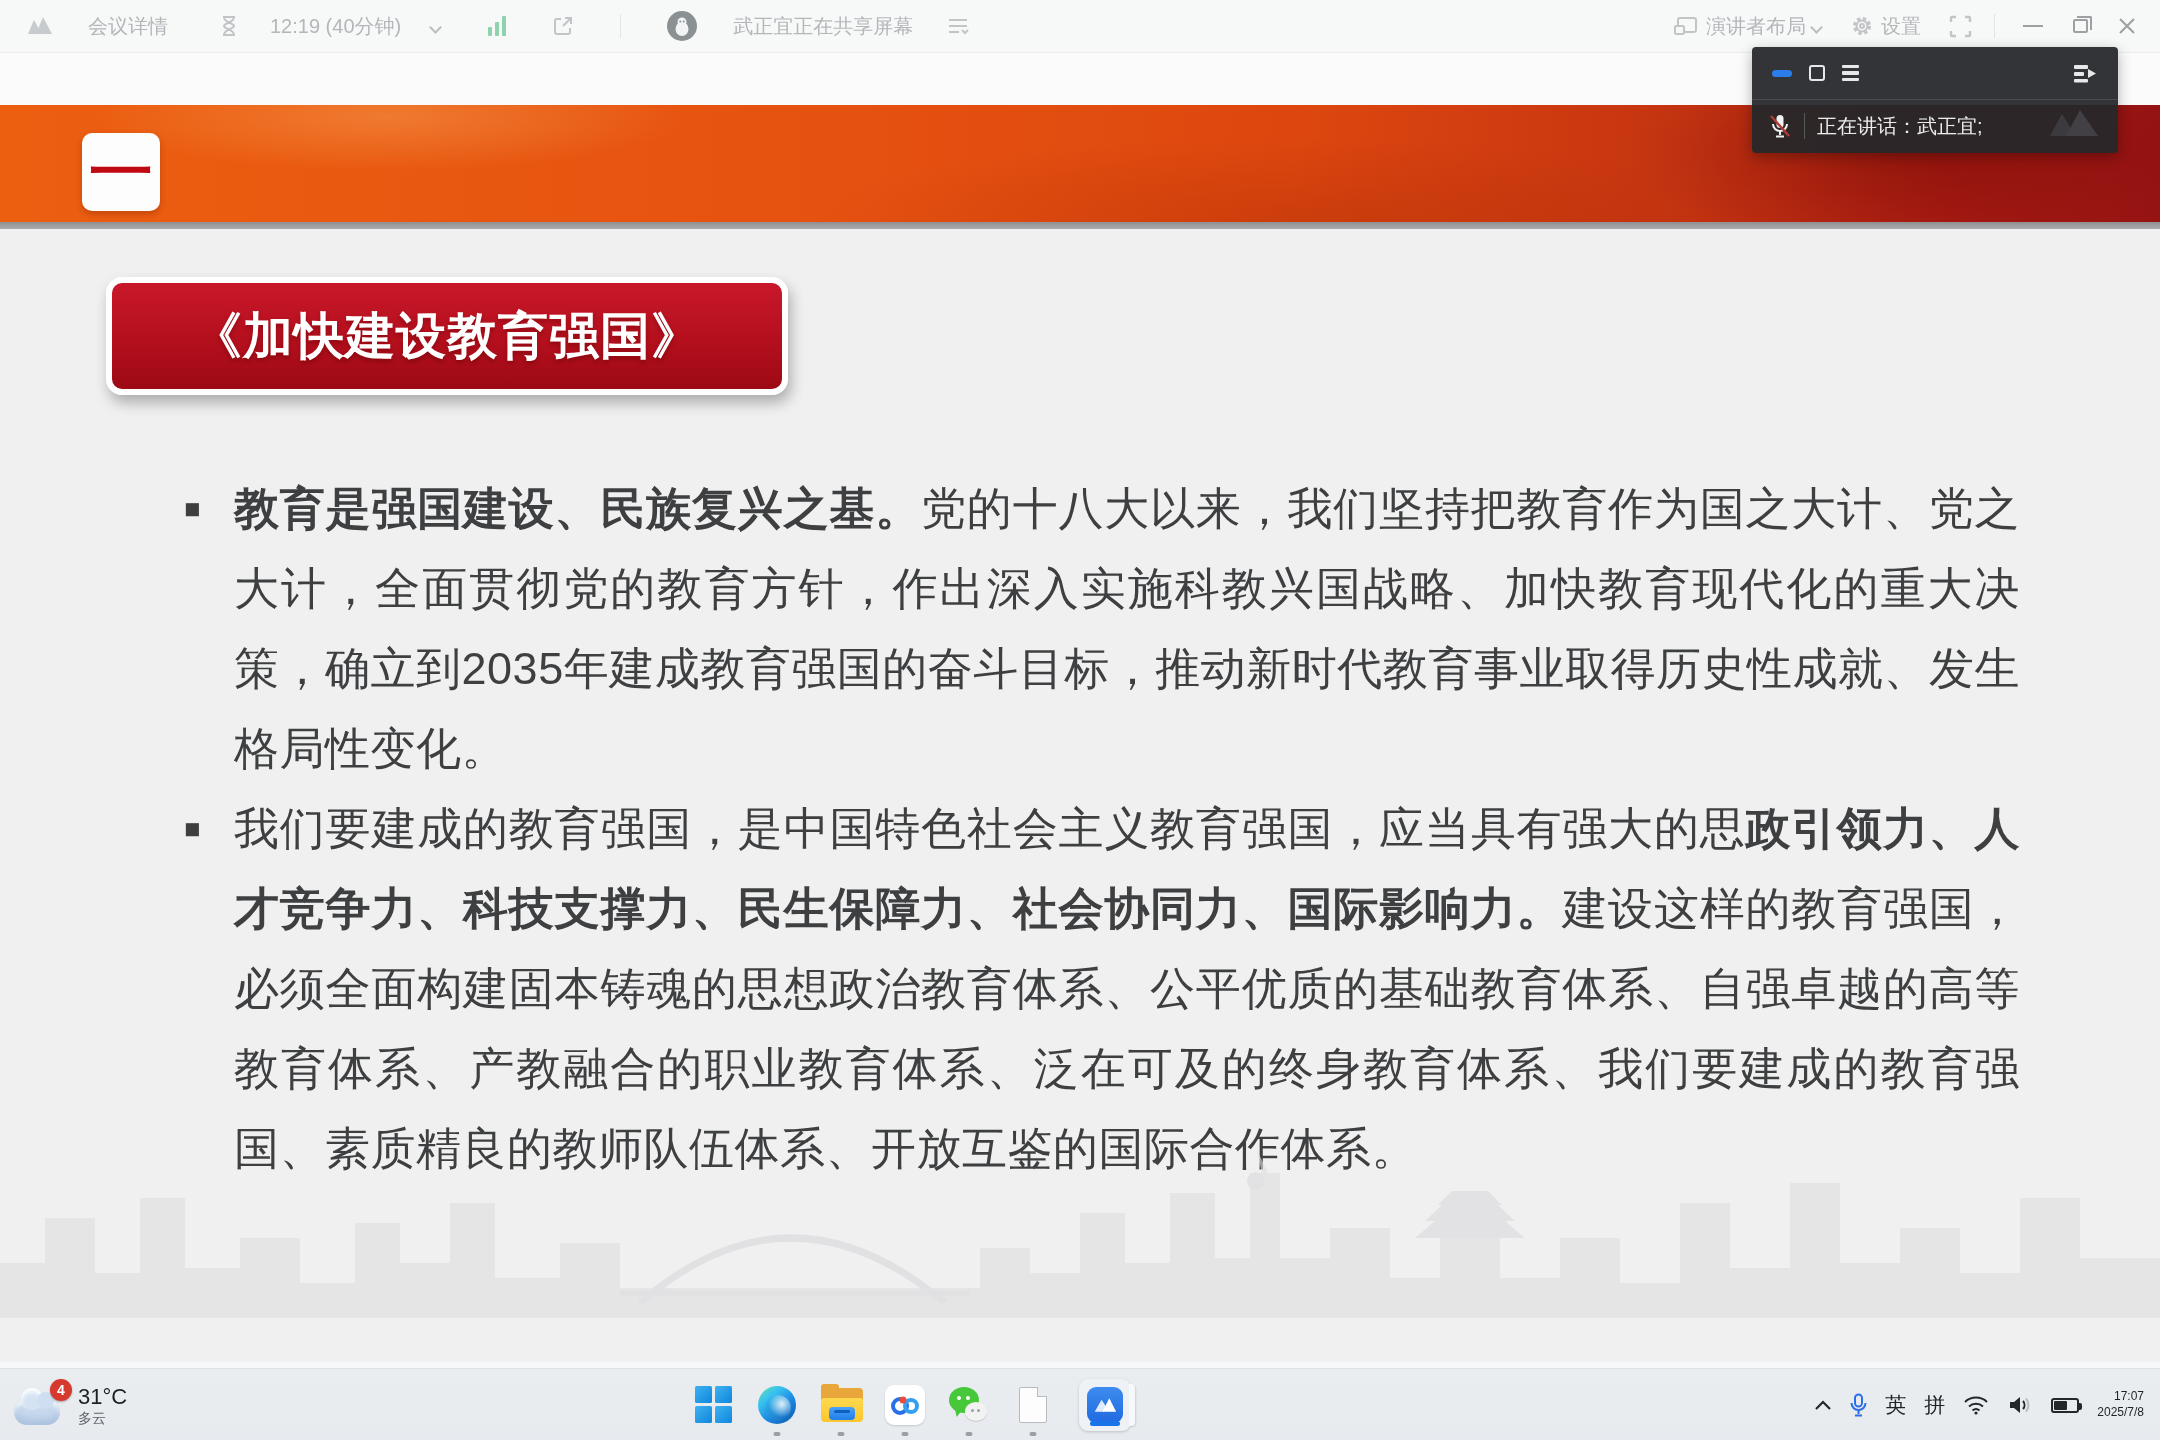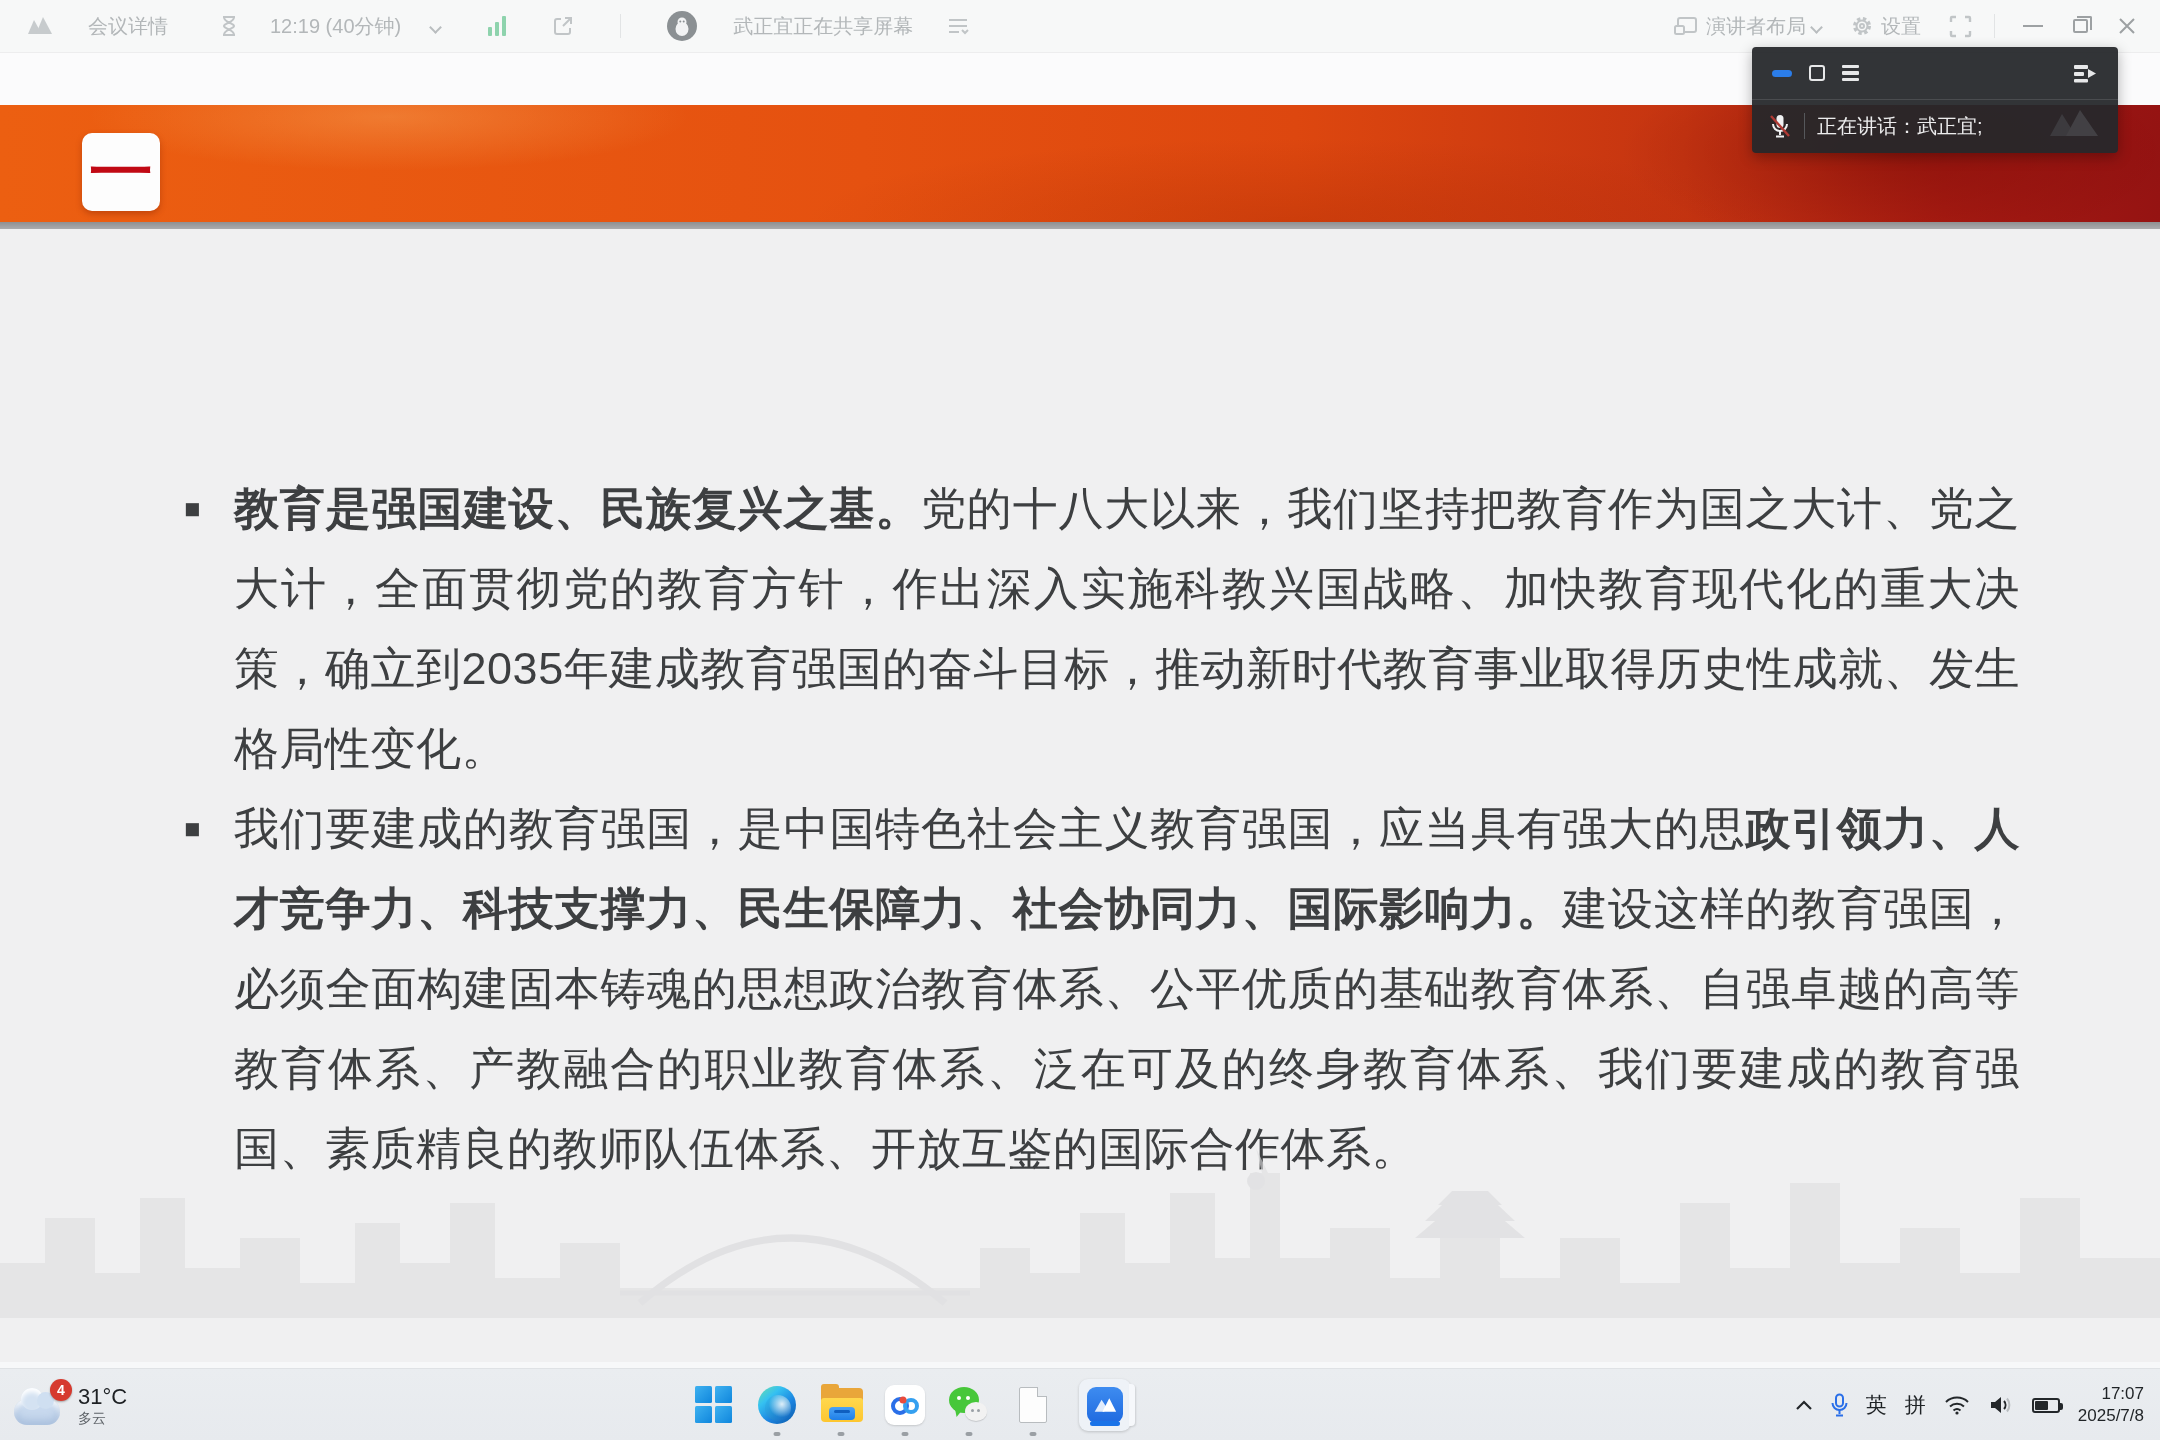--- a/index.html
+++ b/index.html
@@ -170,21 +170,21 @@
     box-shadow:0 1px 3px rgba(0,0,0,.18); display:flex; align-items:center; justify-content:center; }
   .meeting-plate::before { content:""; position:absolute; right:-4px; top:5px; width:6px; height:42px;
     background:#f6f8fb; border-radius:0 4px 4px 0; box-shadow:1px 1px 2px rgba(0,0,0,.12); }
   .meeting-logo-sq { width:36px; height:36px; border-radius:9px;
     background:linear-gradient(#3e8cf0,#1f6ae0); display:flex; align-items:center; justify-content:center; }
   .meeting-pill { position:absolute; bottom:5px; left:50%; transform:translateX(-50%);
     width:30px; height:5px; border-radius:3px; background:#1a73e8; }
 
   .tray { position:absolute; right:16px; top:0; height:72px; display:flex; align-items:center; gap:18px; }
   .tray-lang { font-size:21px; color:#1f2326; }
-  .tray-clock { text-align:right; font-size:17px; color:#1f2326; line-height:1.3; }
+  .tray-clock { text-align:right; font-size:12px; color:#1f2326; line-height:1.3; }
   .battery { position:relative; width:28px; height:15px; border:2px solid #23272a; border-radius:3px; }
   .battery::after { content:""; position:absolute; right:-5px; top:3px; width:3px; height:7px;
     background:#23272a; border-radius:0 2px 2px 0; }
   .battery i { position:absolute; left:1px; top:1px; bottom:1px; width:55%; background:#23272a; border-radius:1px; }
 </style>
 </head>
 <body>
 
 <div id="stage">
 
@@ -325,20 +325,23 @@
   <div id="slide">
     <div class="slide-white-strip"></div>
 
     <div class="banner">
       <div class="banner-num-box">
         <span class="banner-num">一</span>
       </div>
     </div>
     <div class="banner-underbar"></div>
 
+    <div class="badge">
+      <span class="badge-text">《加快建设教育强国》</span>
+    </div>
 
     <div class="body-text">
       <div class="para">
         <span class="bullet">■</span>
         <div class="ptxt"><span class="b">教育是强国建设、民族复兴之基。</span><span>党的十八大以来，我们坚持把教育作为国之大计、党之大计，全面贯彻党的教育方针，作出深入实施科教兴国战略、加快教育现代化的重大决策，确立到2035年建成教育强国的奋斗目标，推动新时代教育事业取得历史性成就、发生格局性变化。</span></div>
       </div>
       <div class="para">
         <span class="bullet">■</span>
         <div class="ptxt"><span>我们要建成的教育强国，是中国特色社会主义教育强国，应当具有强大的思</span><span class="b">政引领力、人才竞争力、科技支撑力、民生保障力、社会协同力、国际影响力。</span><span>建设这样的教育强国，必须全面构建固本铸魂的思想政治教育体系、公平优质的基础教育体系、自强卓越的高等教育体系、产教融合的职业教育体系、泛在可及的终身教育体系、我们要建成的教育强国、素质精良的教师队伍体系、开放互鉴的国际合作体系。</span></div>
       </div>

